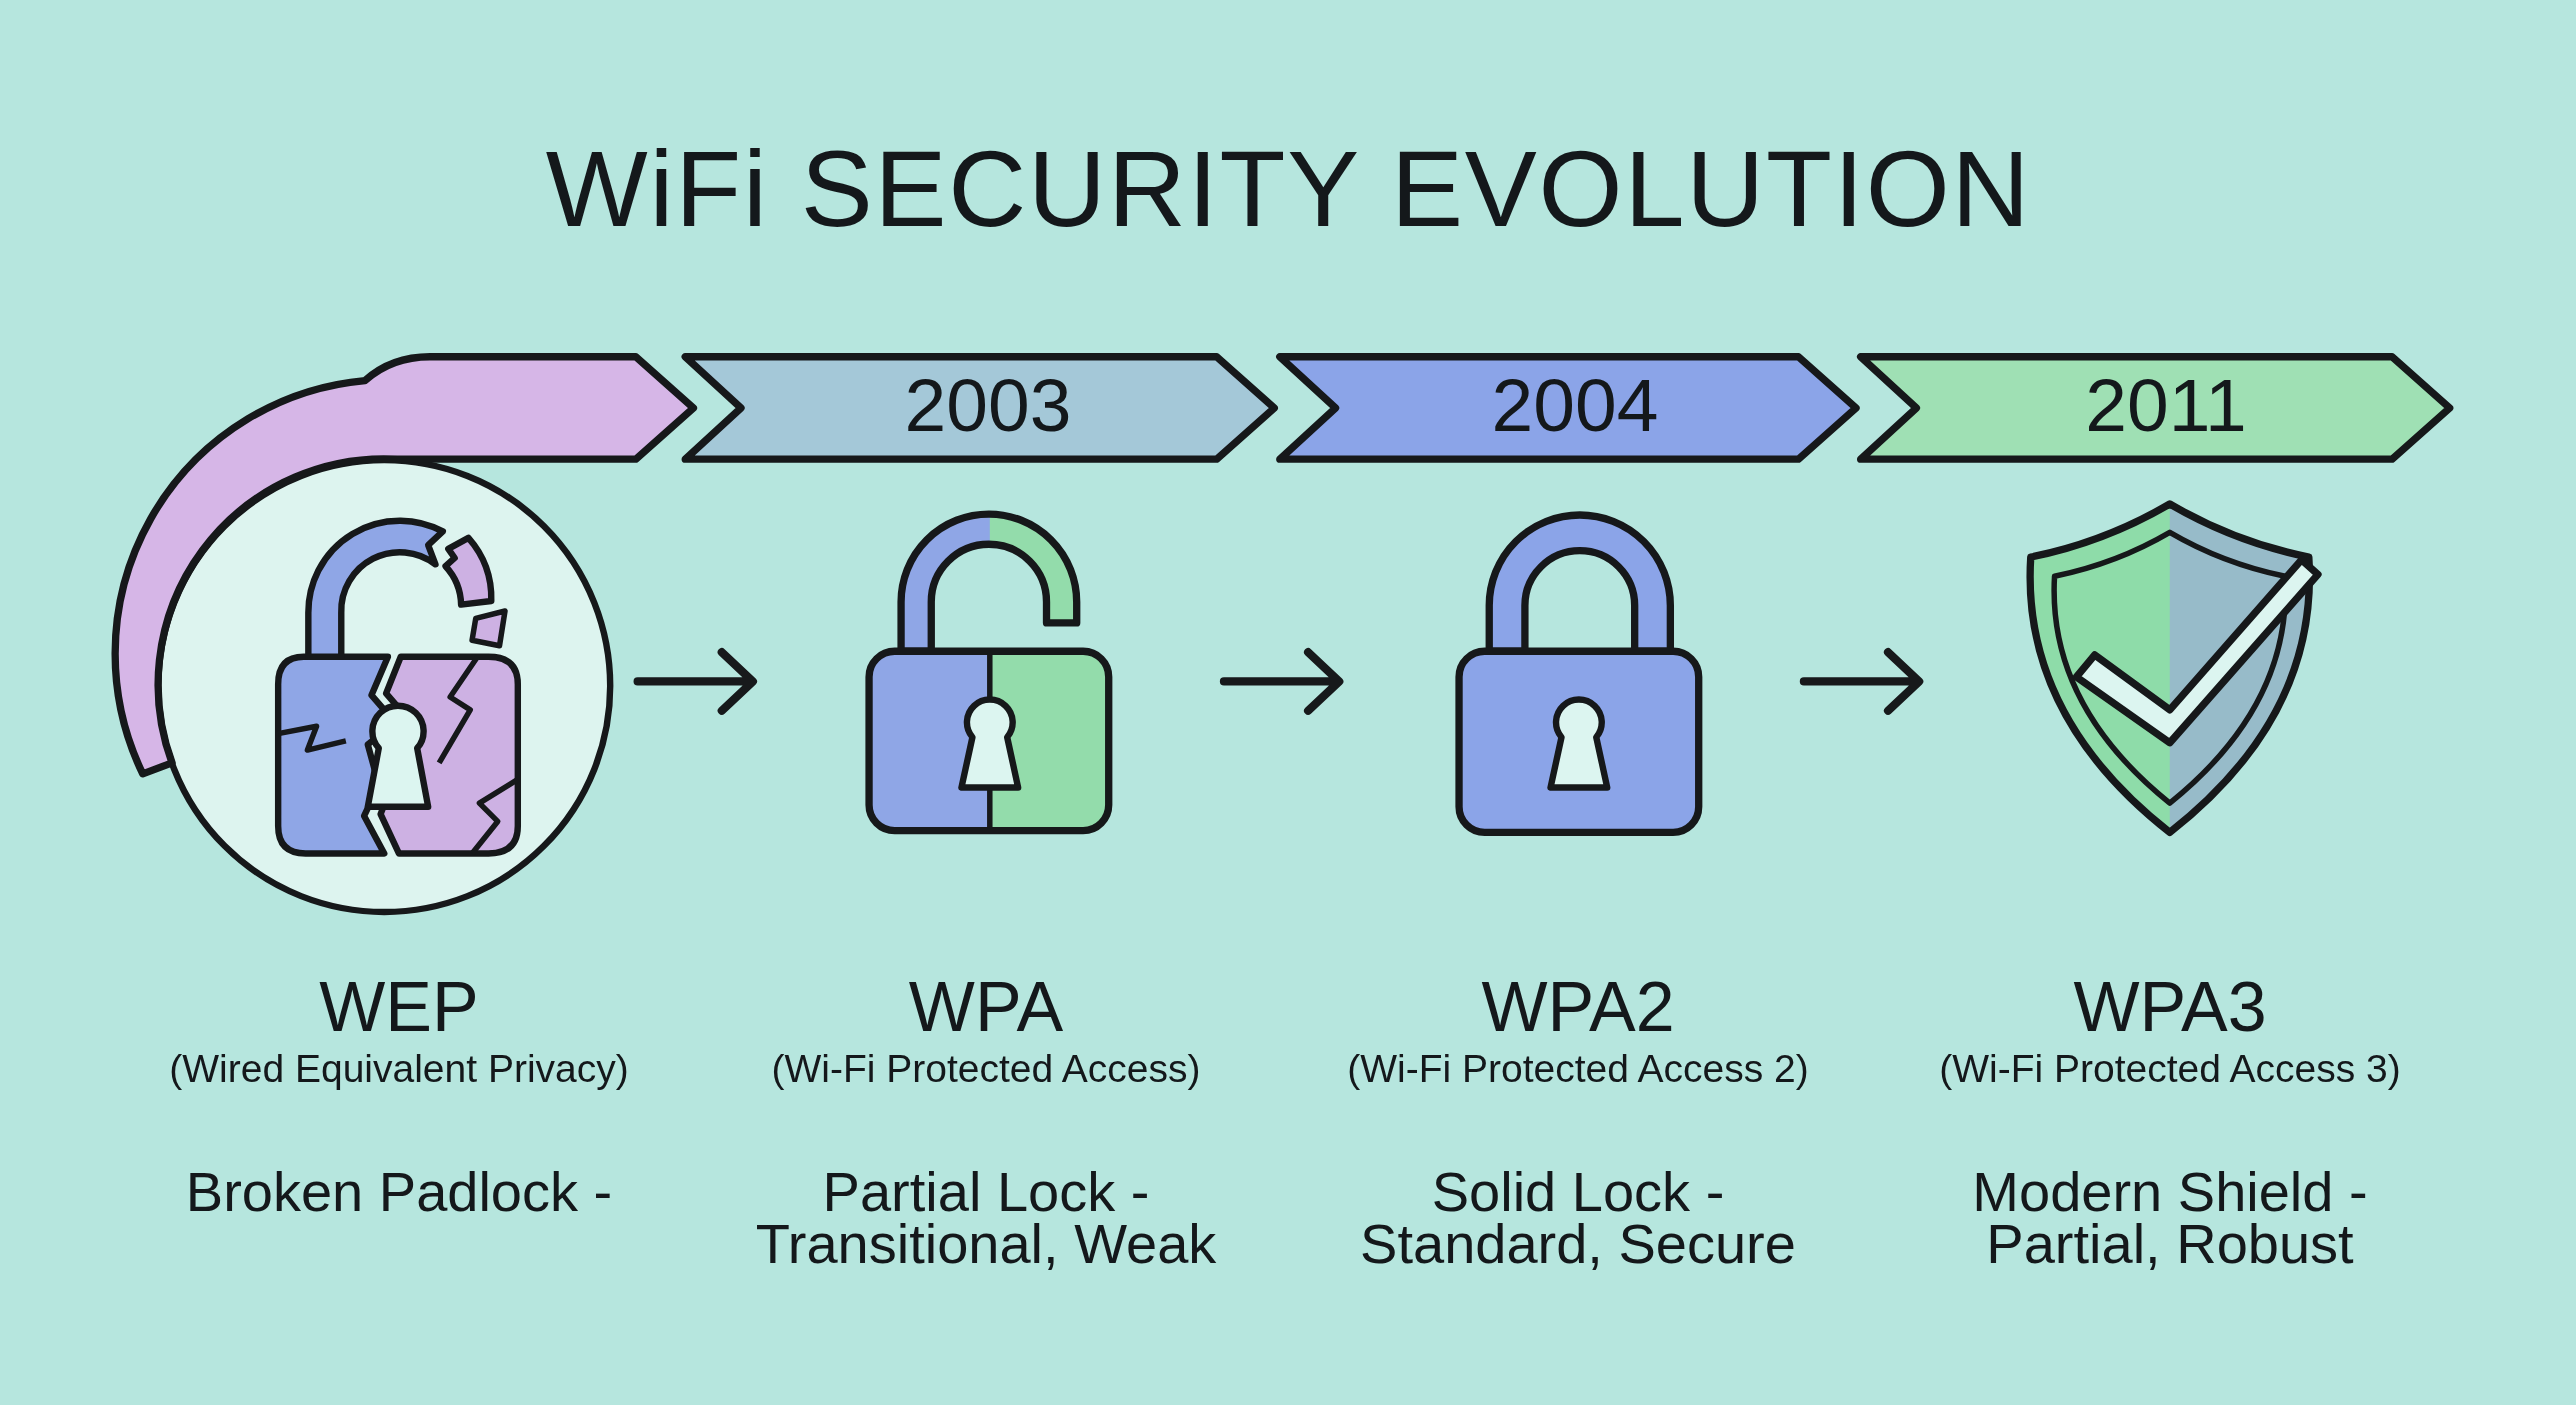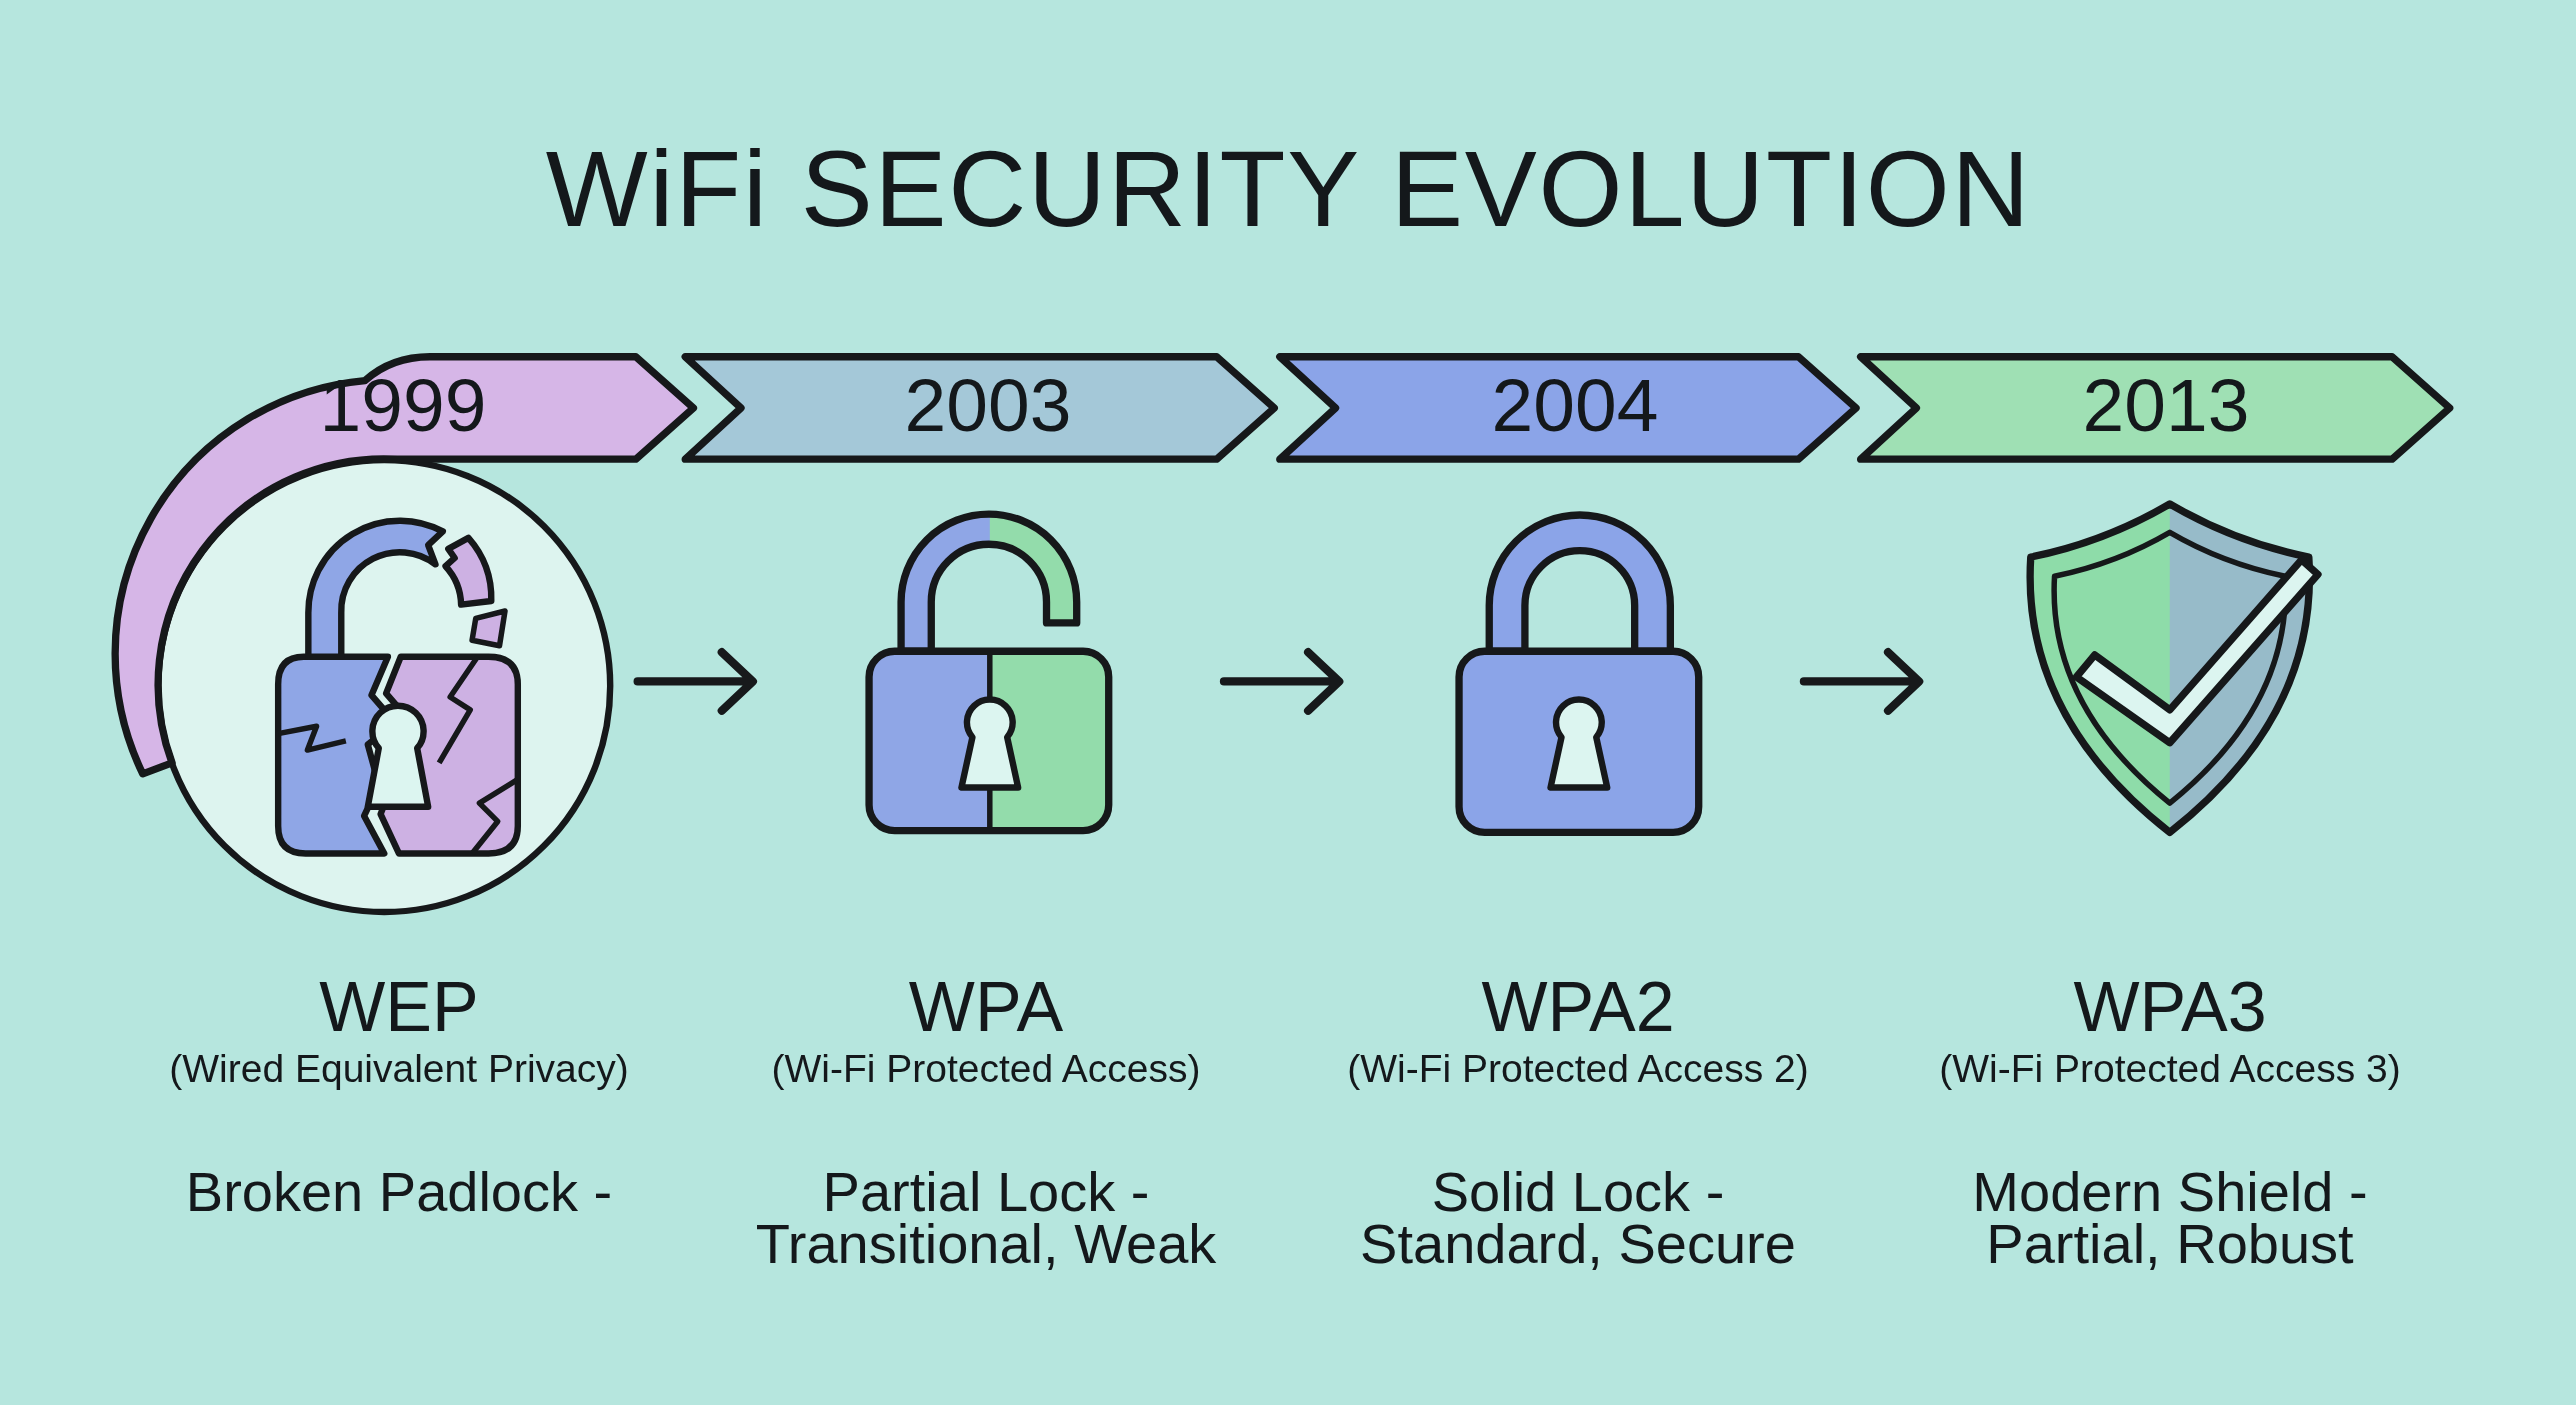--- a/index.html
+++ b/index.html
@@ -91,24 +91,23 @@
       <path d="M 2372,551 Q 2300,593 2220,609 Q 2209,782 2372,910 Q 2535,782 2524,609 Q 2444,593 2372,551 Z" fill="#8edca9"></path>
       <path clip-path="url(#clipShieldRight)" d="M 2372,551 Q 2300,593 2220,609 Q 2209,782 2372,910 Q 2535,782 2524,609 Q 2444,593 2372,551 Z" fill="#97bbc9"></path>
       <path d="M 2372,551 Q 2300,593 2220,609 Q 2209,782 2372,910 Q 2535,782 2524,609 Q 2444,593 2372,551 Z" fill="none" stroke="#16181a" stroke-width="8" stroke-linejoin="round"></path>
       <path d="M 2372,582 Q 2314,616 2246,630 Q 2238,770 2372,878 Q 2506,770 2498,630 Q 2430,616 2372,582 Z" fill="none" stroke="#16181a" stroke-width="6" stroke-linejoin="round"></path>
       <path d="M 2290,716 L 2372,776 L 2516,612 L 2534,628 L 2372,812 L 2270,740 Z" stroke="#16181a" stroke-width="8" stroke-linejoin="round" fill="#dcf5f0"></path>
     </g>
   </svg>
 
   <div class="txt title">WiFi SECURITY EVOLUTION</div>
 
-  <div class="txt year y1">1999</div>
   <div class="txt year y2">2003</div>
   <div class="txt year y3">2004</div>
-  <div class="txt year y4">2013</div>
+  <div class="txt year y4">2011</div>
 
   <div class="txt acr c1">WEP</div>
   <div class="txt acr c2">WPA</div>
   <div class="txt acr c3">WPA2</div>
   <div class="txt acr c4">WPA3</div>
 
   <div class="txt sub c1">(Wired Equivalent Privacy)</div>
   <div class="txt sub c2">(Wi-Fi Protected Access)</div>
   <div class="txt sub c3">(Wi-Fi Protected Access 2)</div>
   <div class="txt sub c4">(Wi-Fi Protected Access 3)</div>

